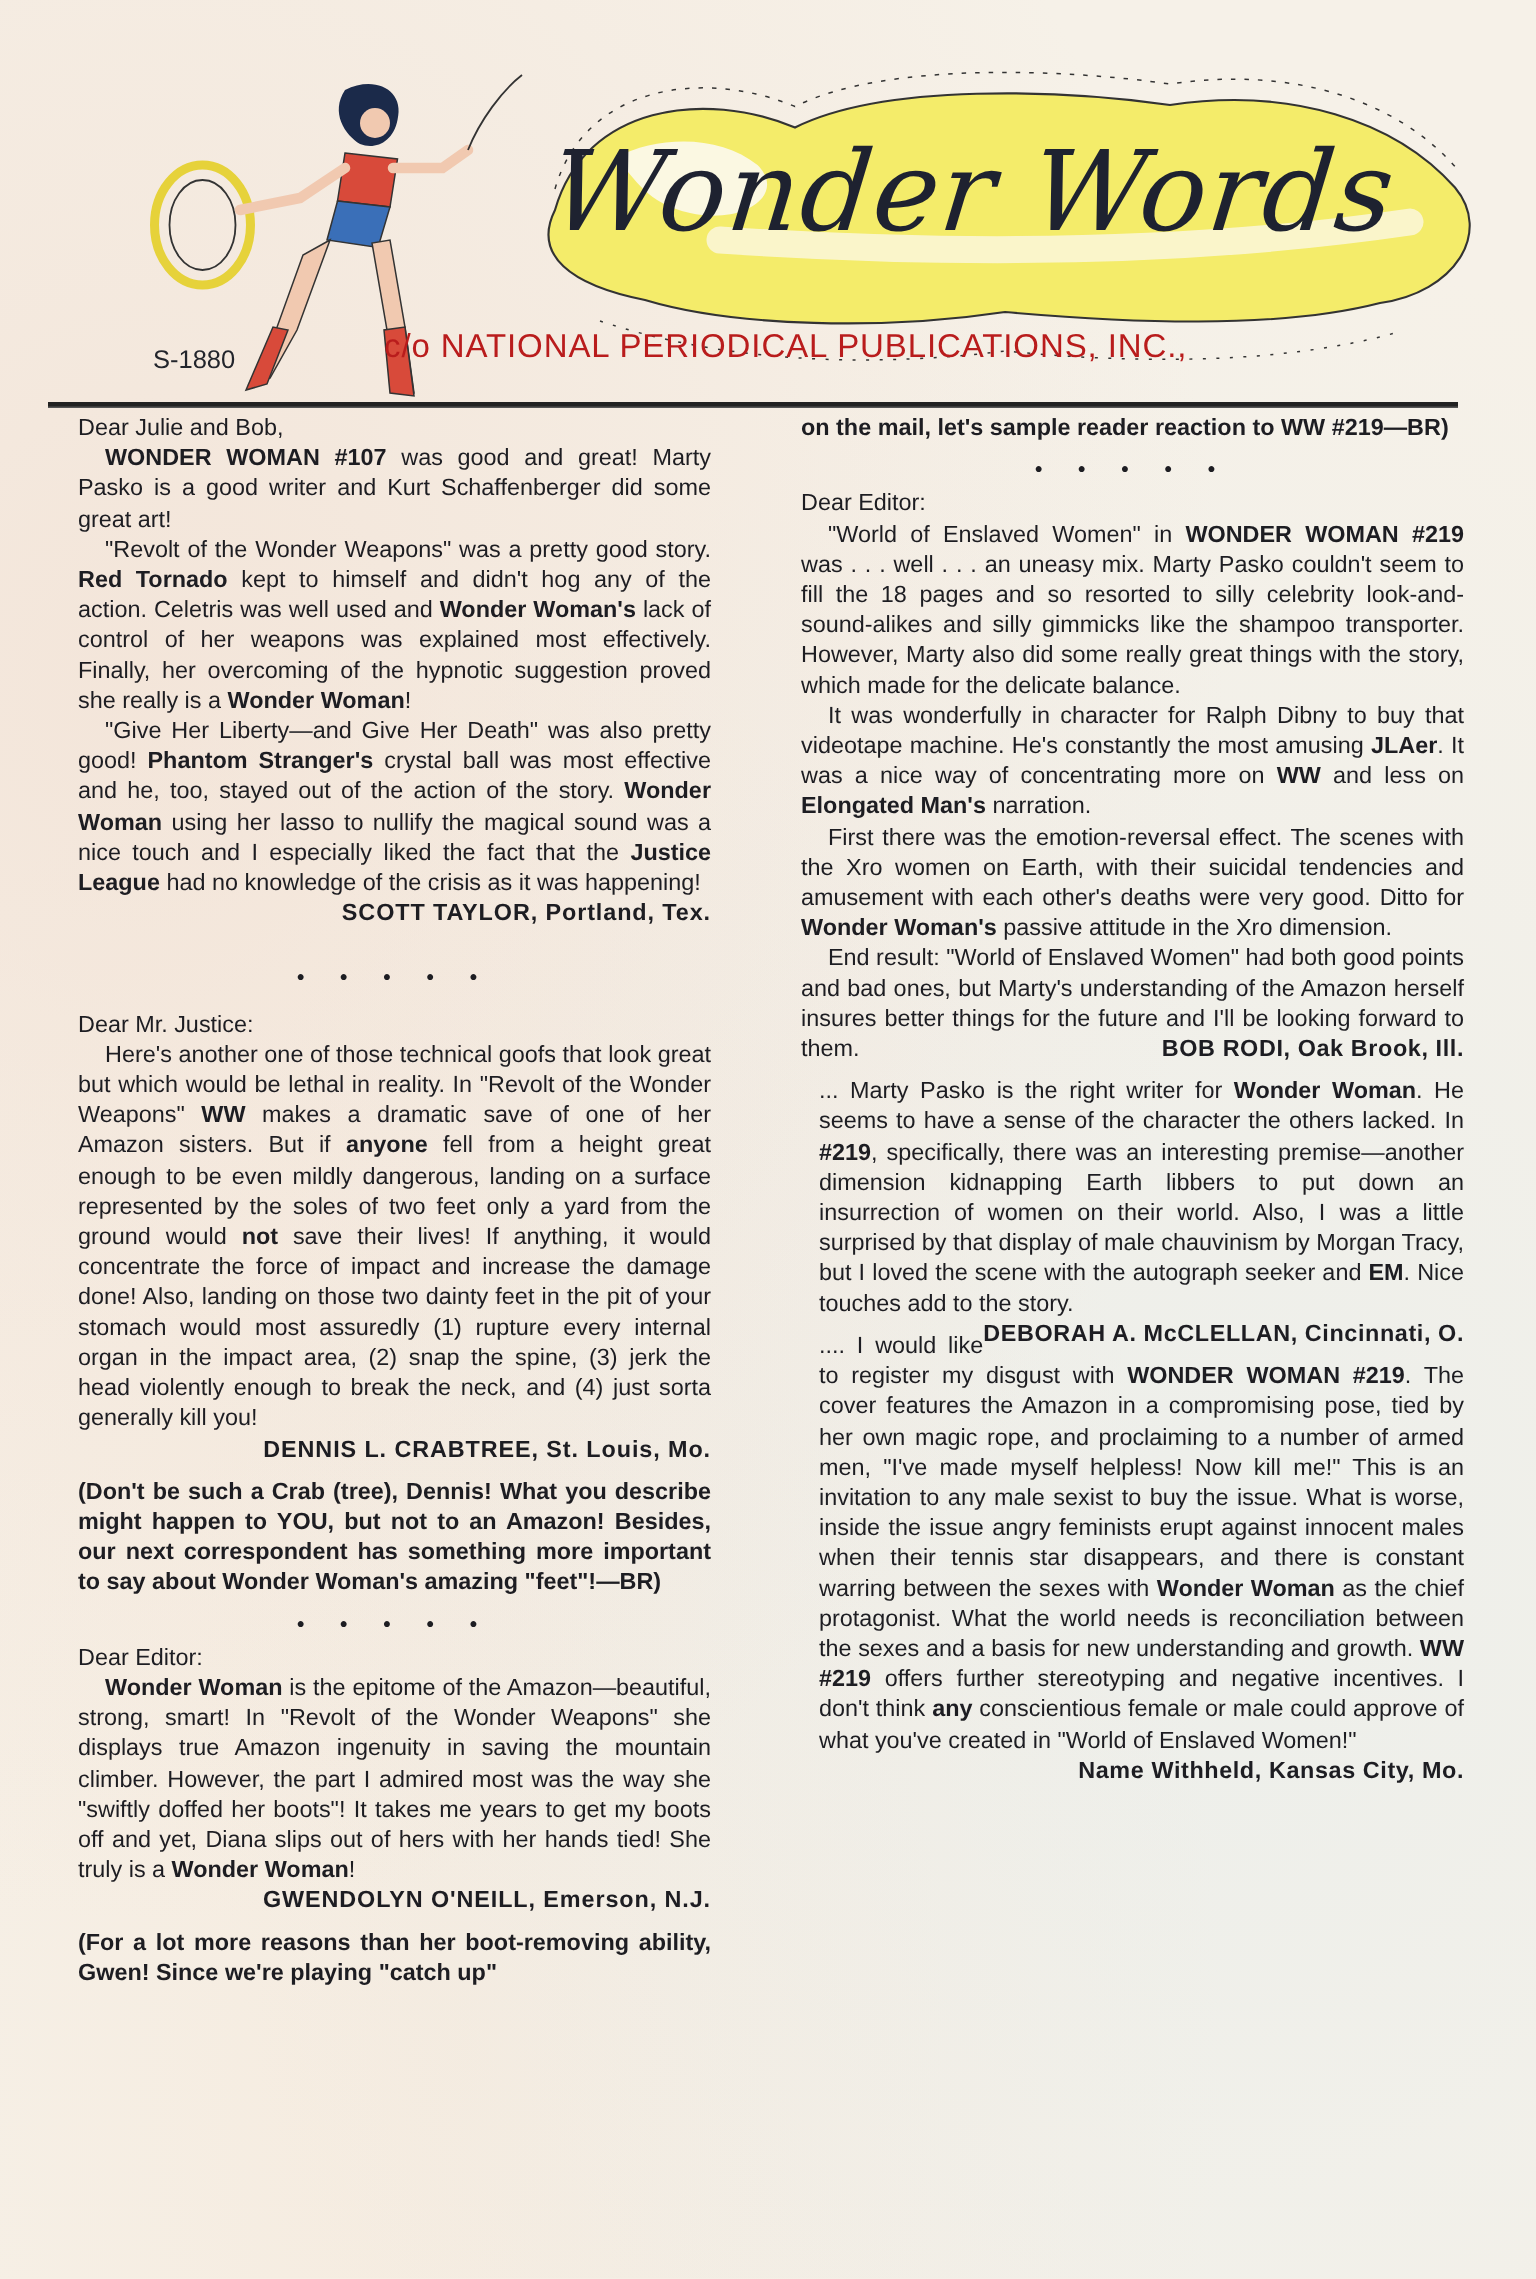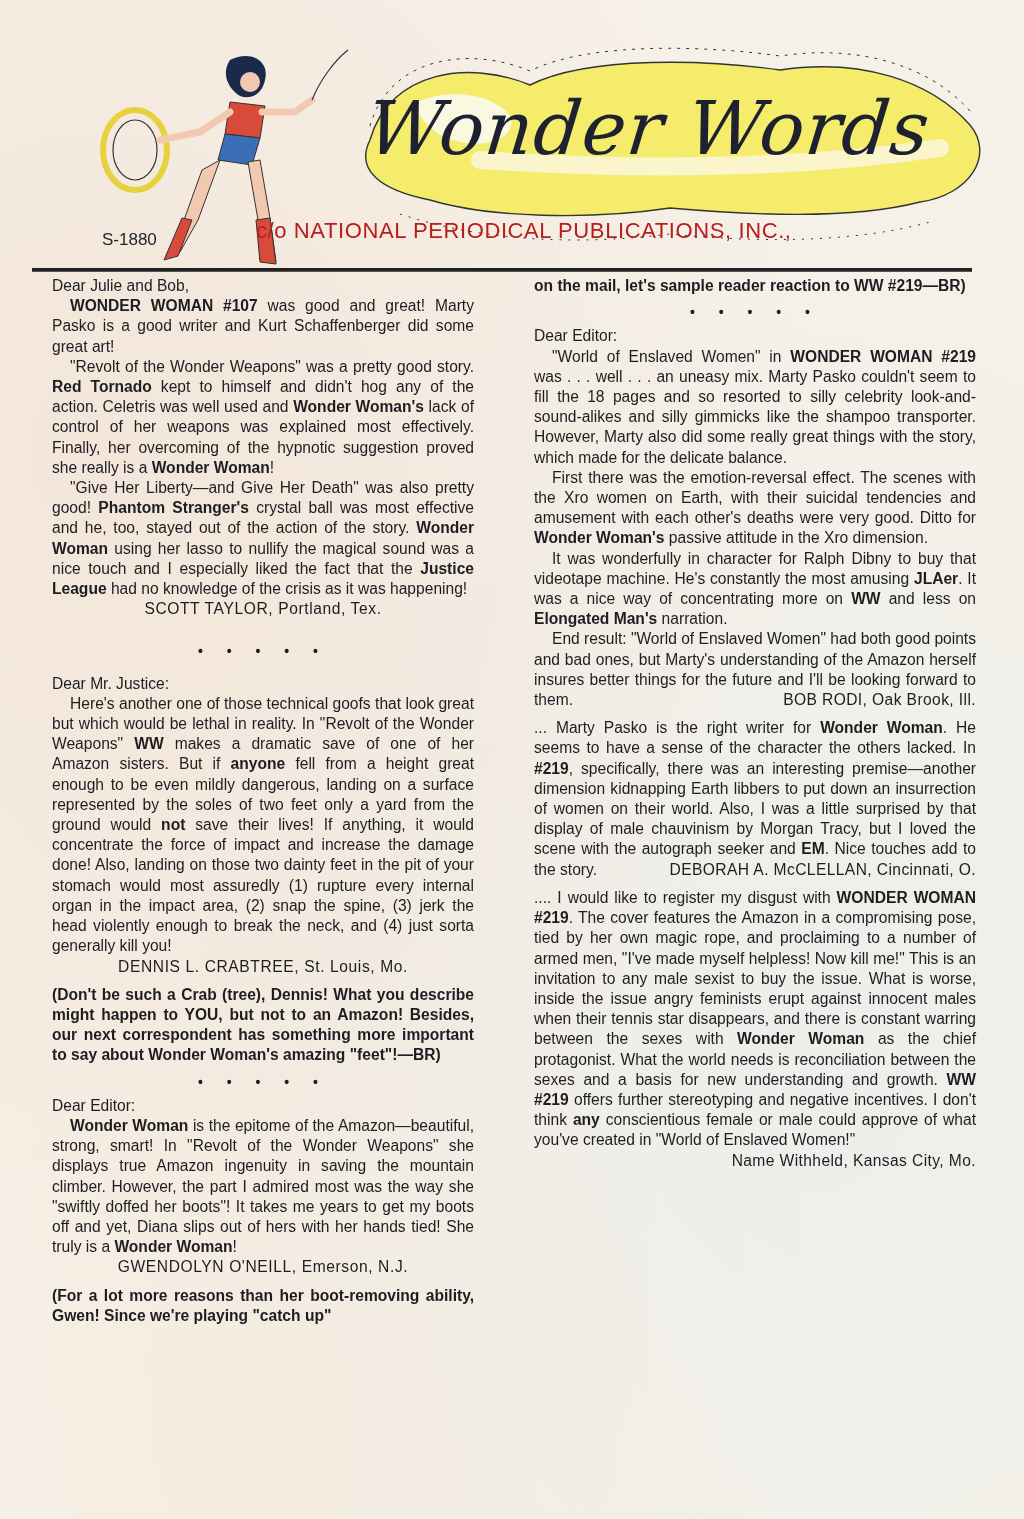--- a/index.html
+++ b/index.html
@@ -42,28 +42,28 @@
   }
   
   .col {
     position:absolute; top:276px;
     font-size:15.6px; line-height:20.2px;
     text-align:justify;
   }
   .col-left { left:52px; width:422px; }
   .col-right { left:534px; width:442px; }
   .p { margin:0; text-indent:18px; }
-  .p.noindent { text-indent:0; }
+  .p.noindent { text-indent:0;margin-left:12px; }
   .salute { font-weight:normal; margin:0; }
-  .sig { font-weight:normal; text-align:center; margin:0; letter-spacing:0.6px; }
+  .sig { font-weight:bold; text-align:right; margin:0; letter-spacing:0.6px; }
   .reply { font-weight:bold; margin:8px 0 0 0; }
   .dots { text-align:center; font-weight:bold; letter-spacing:10px; margin:6px 0 4px 0; font-size:14px; }
   .gap { height:16px; }
   b { font-weight:bold; }
-  .inline-sig { font-weight:normal; float:right; letter-spacing:0.4px; }
+  .inline-sig { font-weight:bold; float:right; letter-spacing:0.4px; }
 </style>
 </head>
 <body>
 
 <div class="page-bg"></div>
 
 <div class="header">
   <svg class="logo-burst" width="680" height="230" viewBox="0 0 680 230">
     <path d="M40,110 C60,40 140,30 200,55 C260,25 380,30 450,40 C530,28 600,50 640,95 C665,125 640,165 590,172 C520,190 420,185 340,178 C260,190 160,188 100,170 C50,160 25,140 40,110 Z" fill="#f4ec6a" stroke="#333" stroke-width="1.4"></path>
     <path d="M40,110 C60,40 140,30 200,55 C260,25 380,30 450,40 C530,28 600,50 640,95" fill="none" stroke="#333" stroke-width="1" stroke-dasharray="3 6" transform="translate(0,-14)"></path>
@@ -126,22 +126,22 @@
   </section>
 </div>
 
 <div class="col col-right">
   <p class="reply" style="margin-top:0">on the mail, let's sample reader reaction to WW #219—BR)</p>
   <div class="dots">• • • • •</div>
 
   <section>
     <p class="salute">Dear Editor:</p>
     <p class="p"><span>"World of Enslaved Women" in </span><b>WONDER WOMAN #219</b><span> was . . . well . . . an uneasy mix. Marty Pasko couldn't seem to fill the 18 pages and so resorted to silly celebrity look-and-sound-alikes and silly gimmicks like the shampoo transporter. However, Marty also did some really great things with the story, which made for the delicate balance.</span></p>
+    <p class="p"><span>It was wonderfully in character for Ralph Dibny to buy that videotape machine. He's constantly the most amusing </span><b>JLAer</b><span>. It was a nice way of concentrating more on </span><b>WW</b><span> and less on </span><b>Elongated Man's</b><span> narration.</span></p>
     <p class="p"><span>First there was the emotion-reversal effect. The scenes with the Xro women on Earth, with their suicidal tendencies and amusement with each other's deaths were very good. Ditto for </span><b>Wonder Woman's</b><span> passive attitude in the Xro dimension.</span></p>
-    <p class="p"><span>It was wonderfully in character for Ralph Dibny to buy that videotape machine. He's constantly the most amusing </span><b>JLAer</b><span>. It was a nice way of concentrating more on </span><b>WW</b><span> and less on </span><b>Elongated Man's</b><span> narration.</span></p>
     <p class="p"><span>End result: "World of Enslaved Women" had both good points and bad ones, but Marty's understanding of the Amazon herself insures better things for the future and I'll be looking forward to them.</span> <span class="inline-sig">BOB RODI, Oak Brook, Ill.</span></p>
   </section>
 
   <div style="height:8px"></div>
 
   <section>
     <p class="p noindent"><span>... Marty Pasko is the right writer for </span><b>Wonder Woman</b><span>. He seems to have a sense of the character the others lacked. In </span><b>#219</b><span>, specifically, there was an interesting premise—another dimension kidnapping Earth libbers to put down an insurrection of women on their world. Also, I was a little surprised by that display of male chauvinism by Morgan Tracy, but I loved the scene with the autograph seeker and </span><b>EM</b><span>. Nice touches add to the story.</span> <span class="inline-sig">DEBORAH A. McCLELLAN, Cincinnati, O.</span></p>
   </section>
 
   <div style="height:8px"></div>

